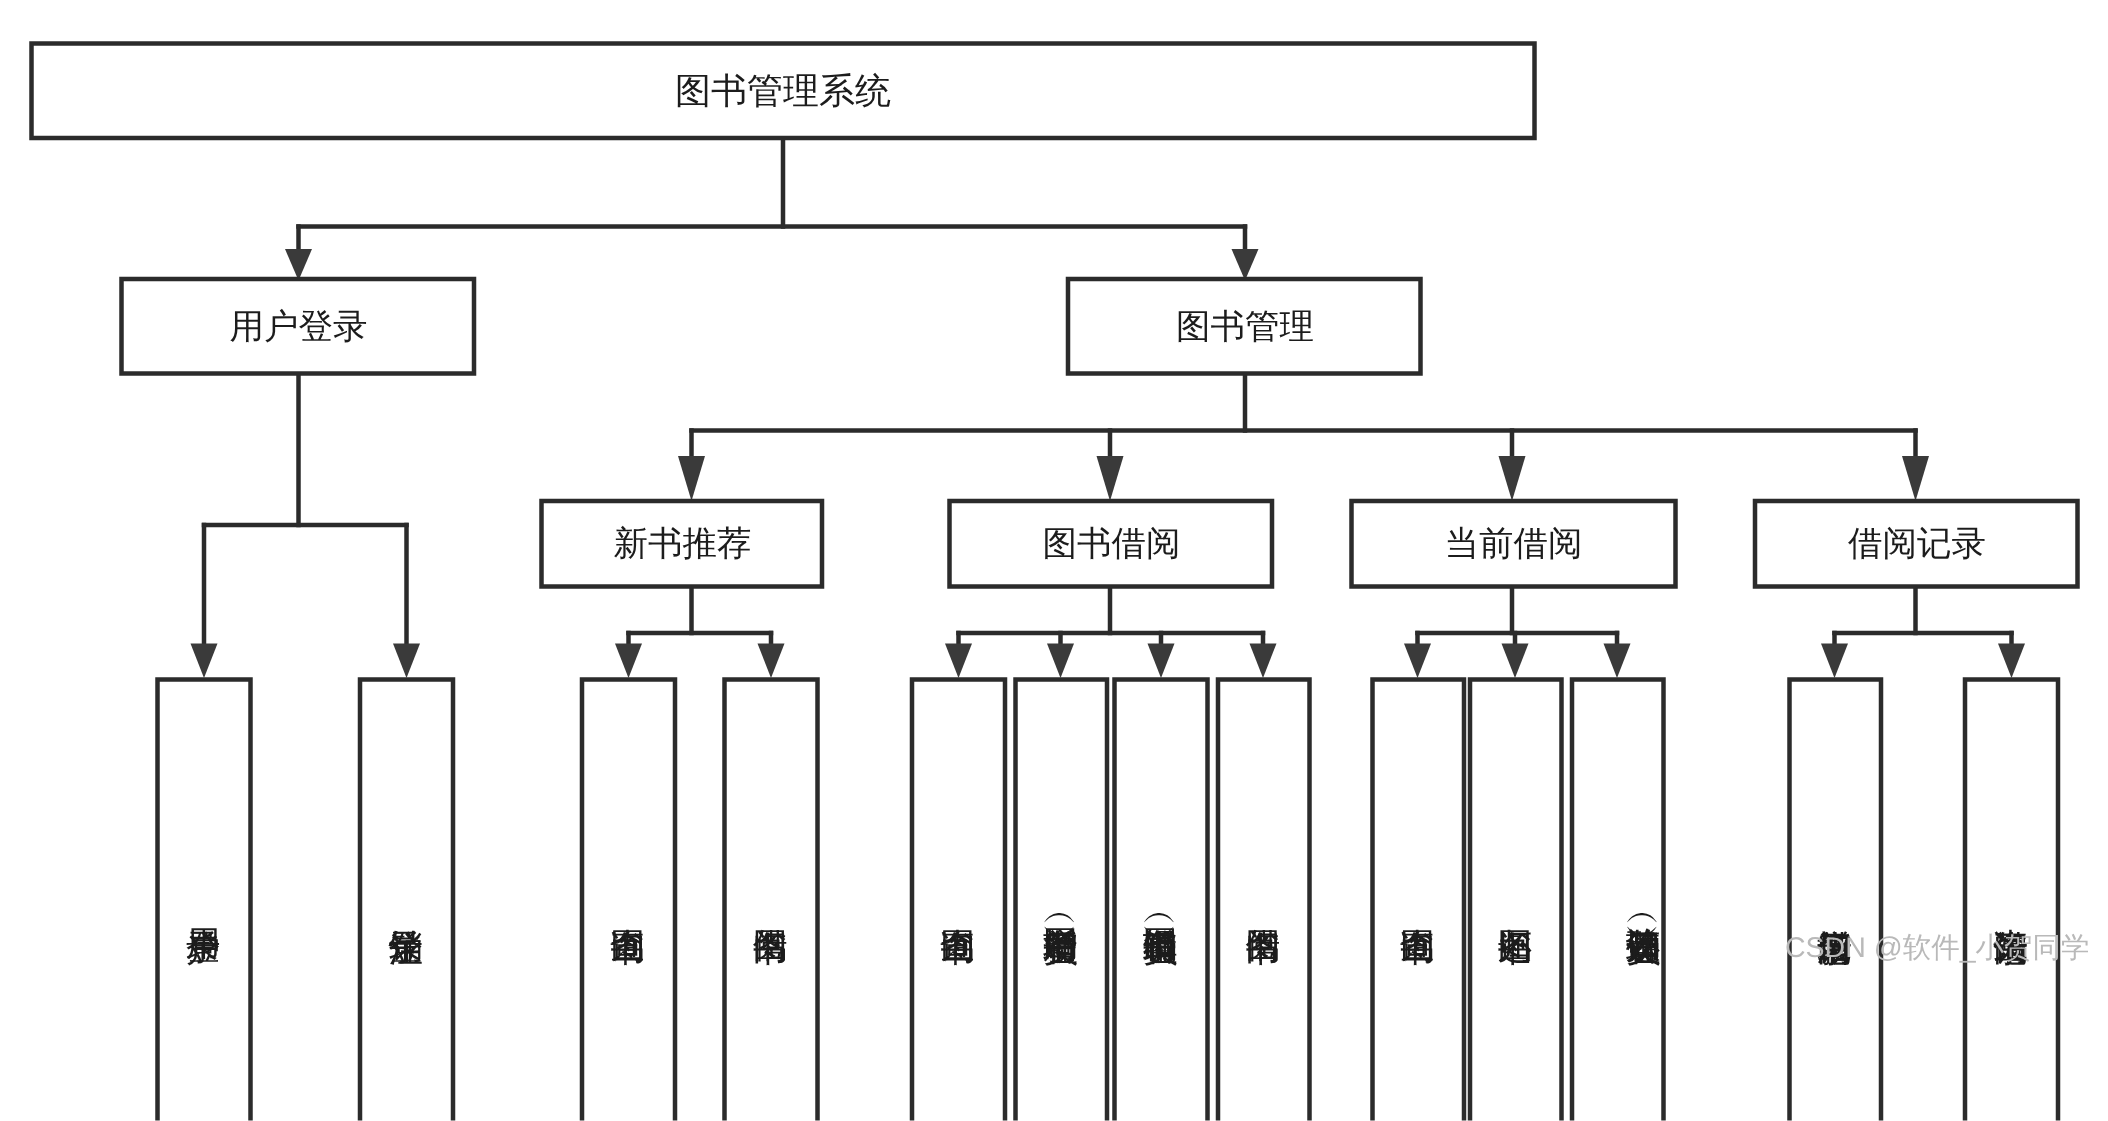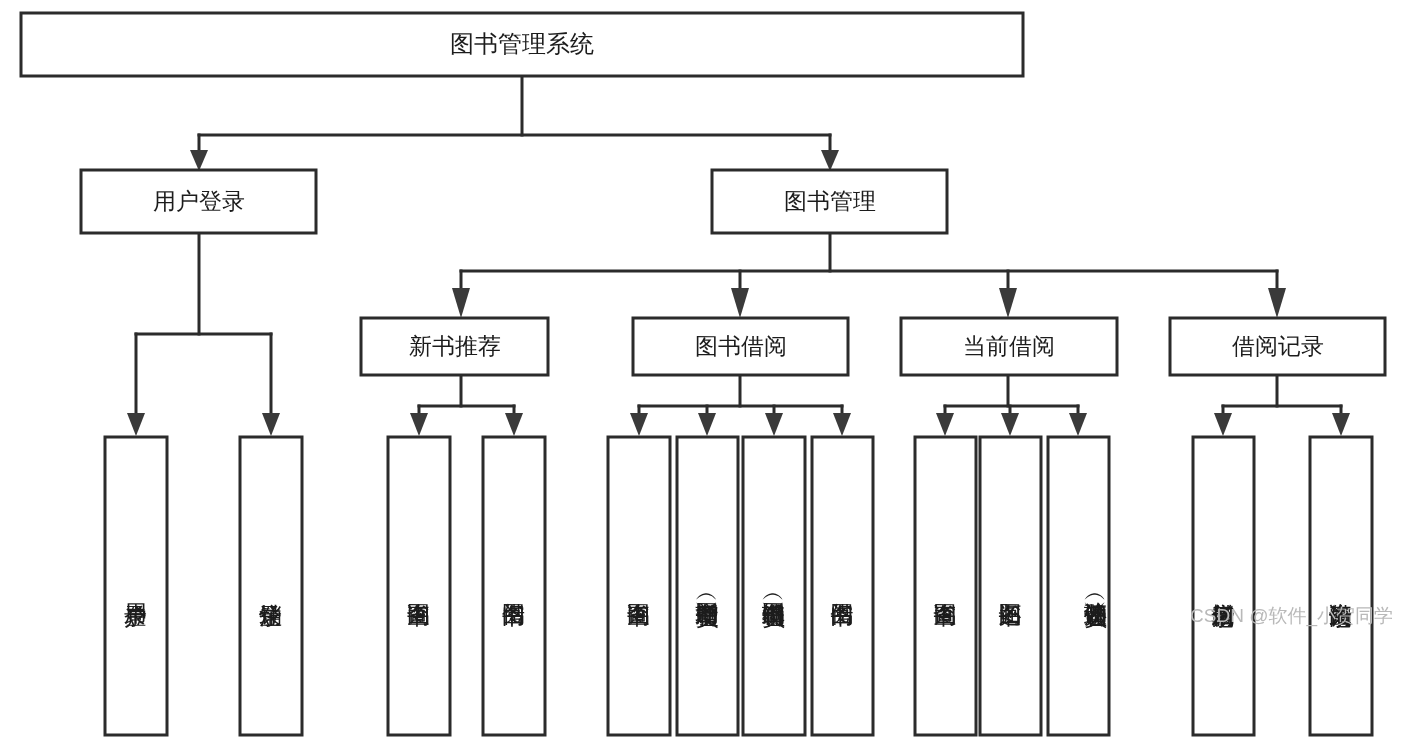--- a/index.html
+++ b/index.html
@@ -9,21 +9,21 @@
   }
   body {
     width: 1405px;
     height: 747px;
     font-family: "Liberation Sans", "DejaVu Sans", sans-serif;
     overflow: hidden;
     position: relative;
   }
   #diagram-root {
     position: absolute;
-    left: 0; top: 0;
+    left: 0; top: 16px;
     width: 1405px;
     height: 635px;
   }
   svg#flow {
     display: block;
     width: 1405px;
     height: 747px;
   }
   .node-rect {
     fill: #ffffff;

